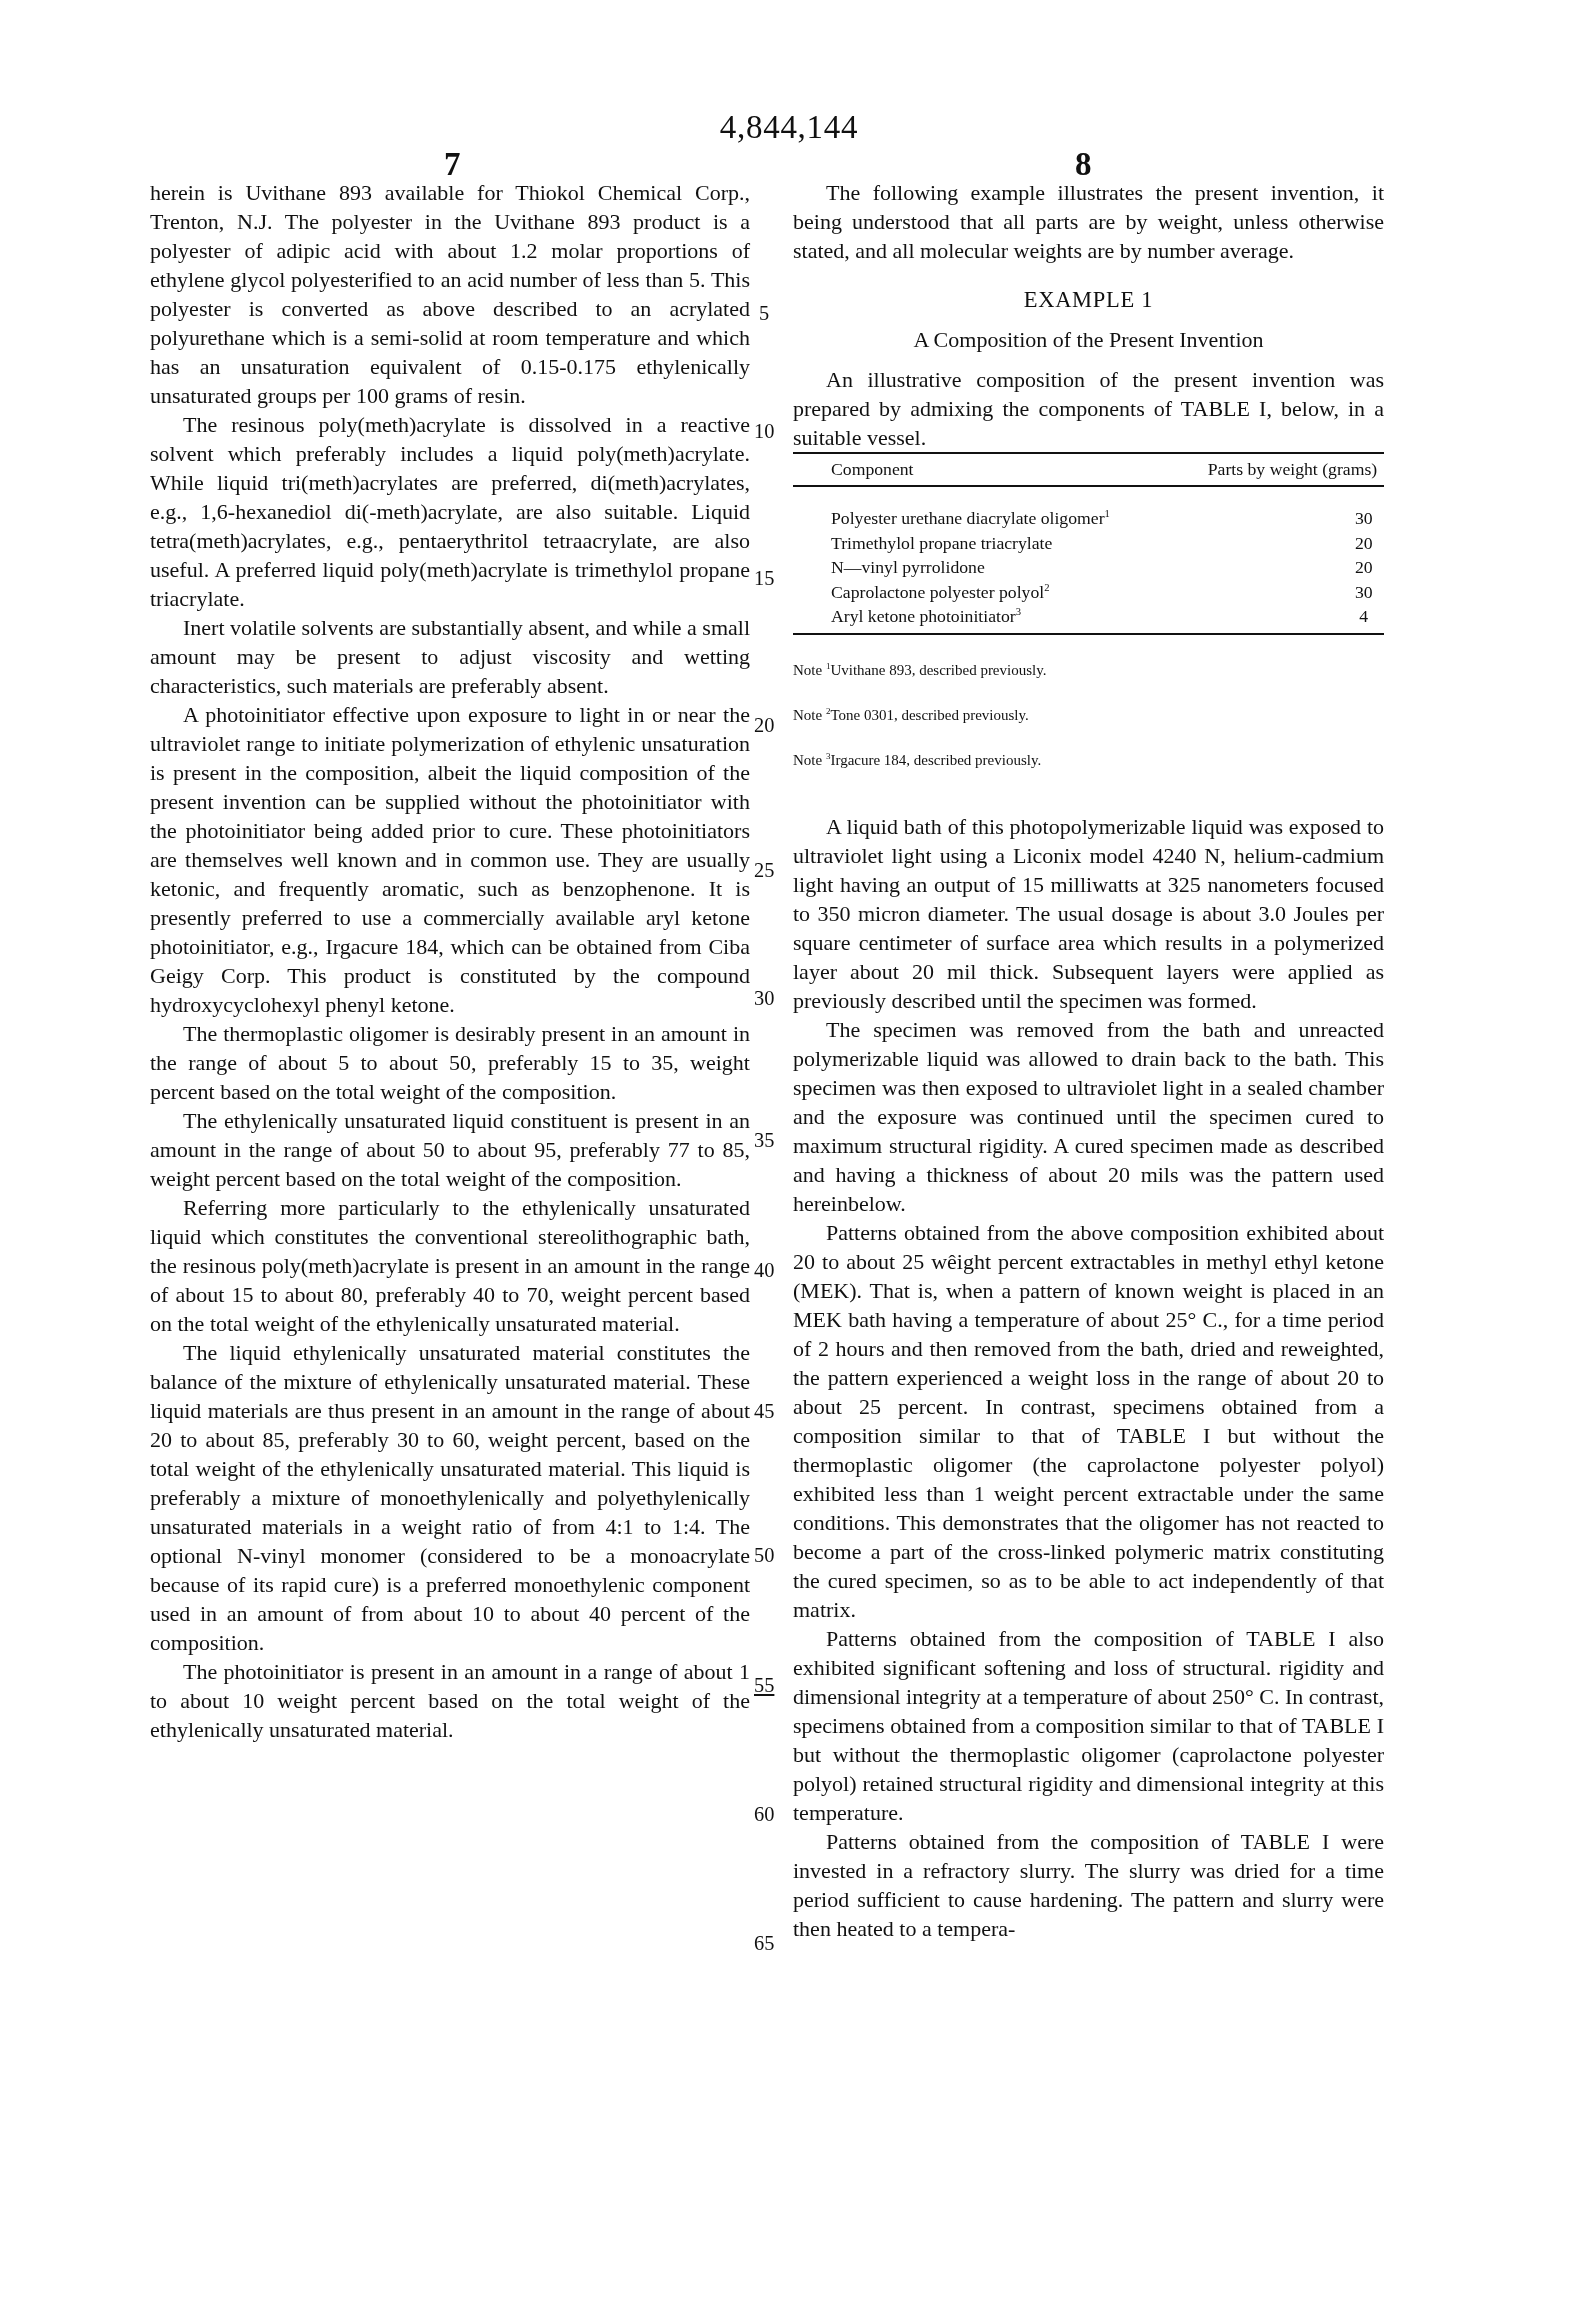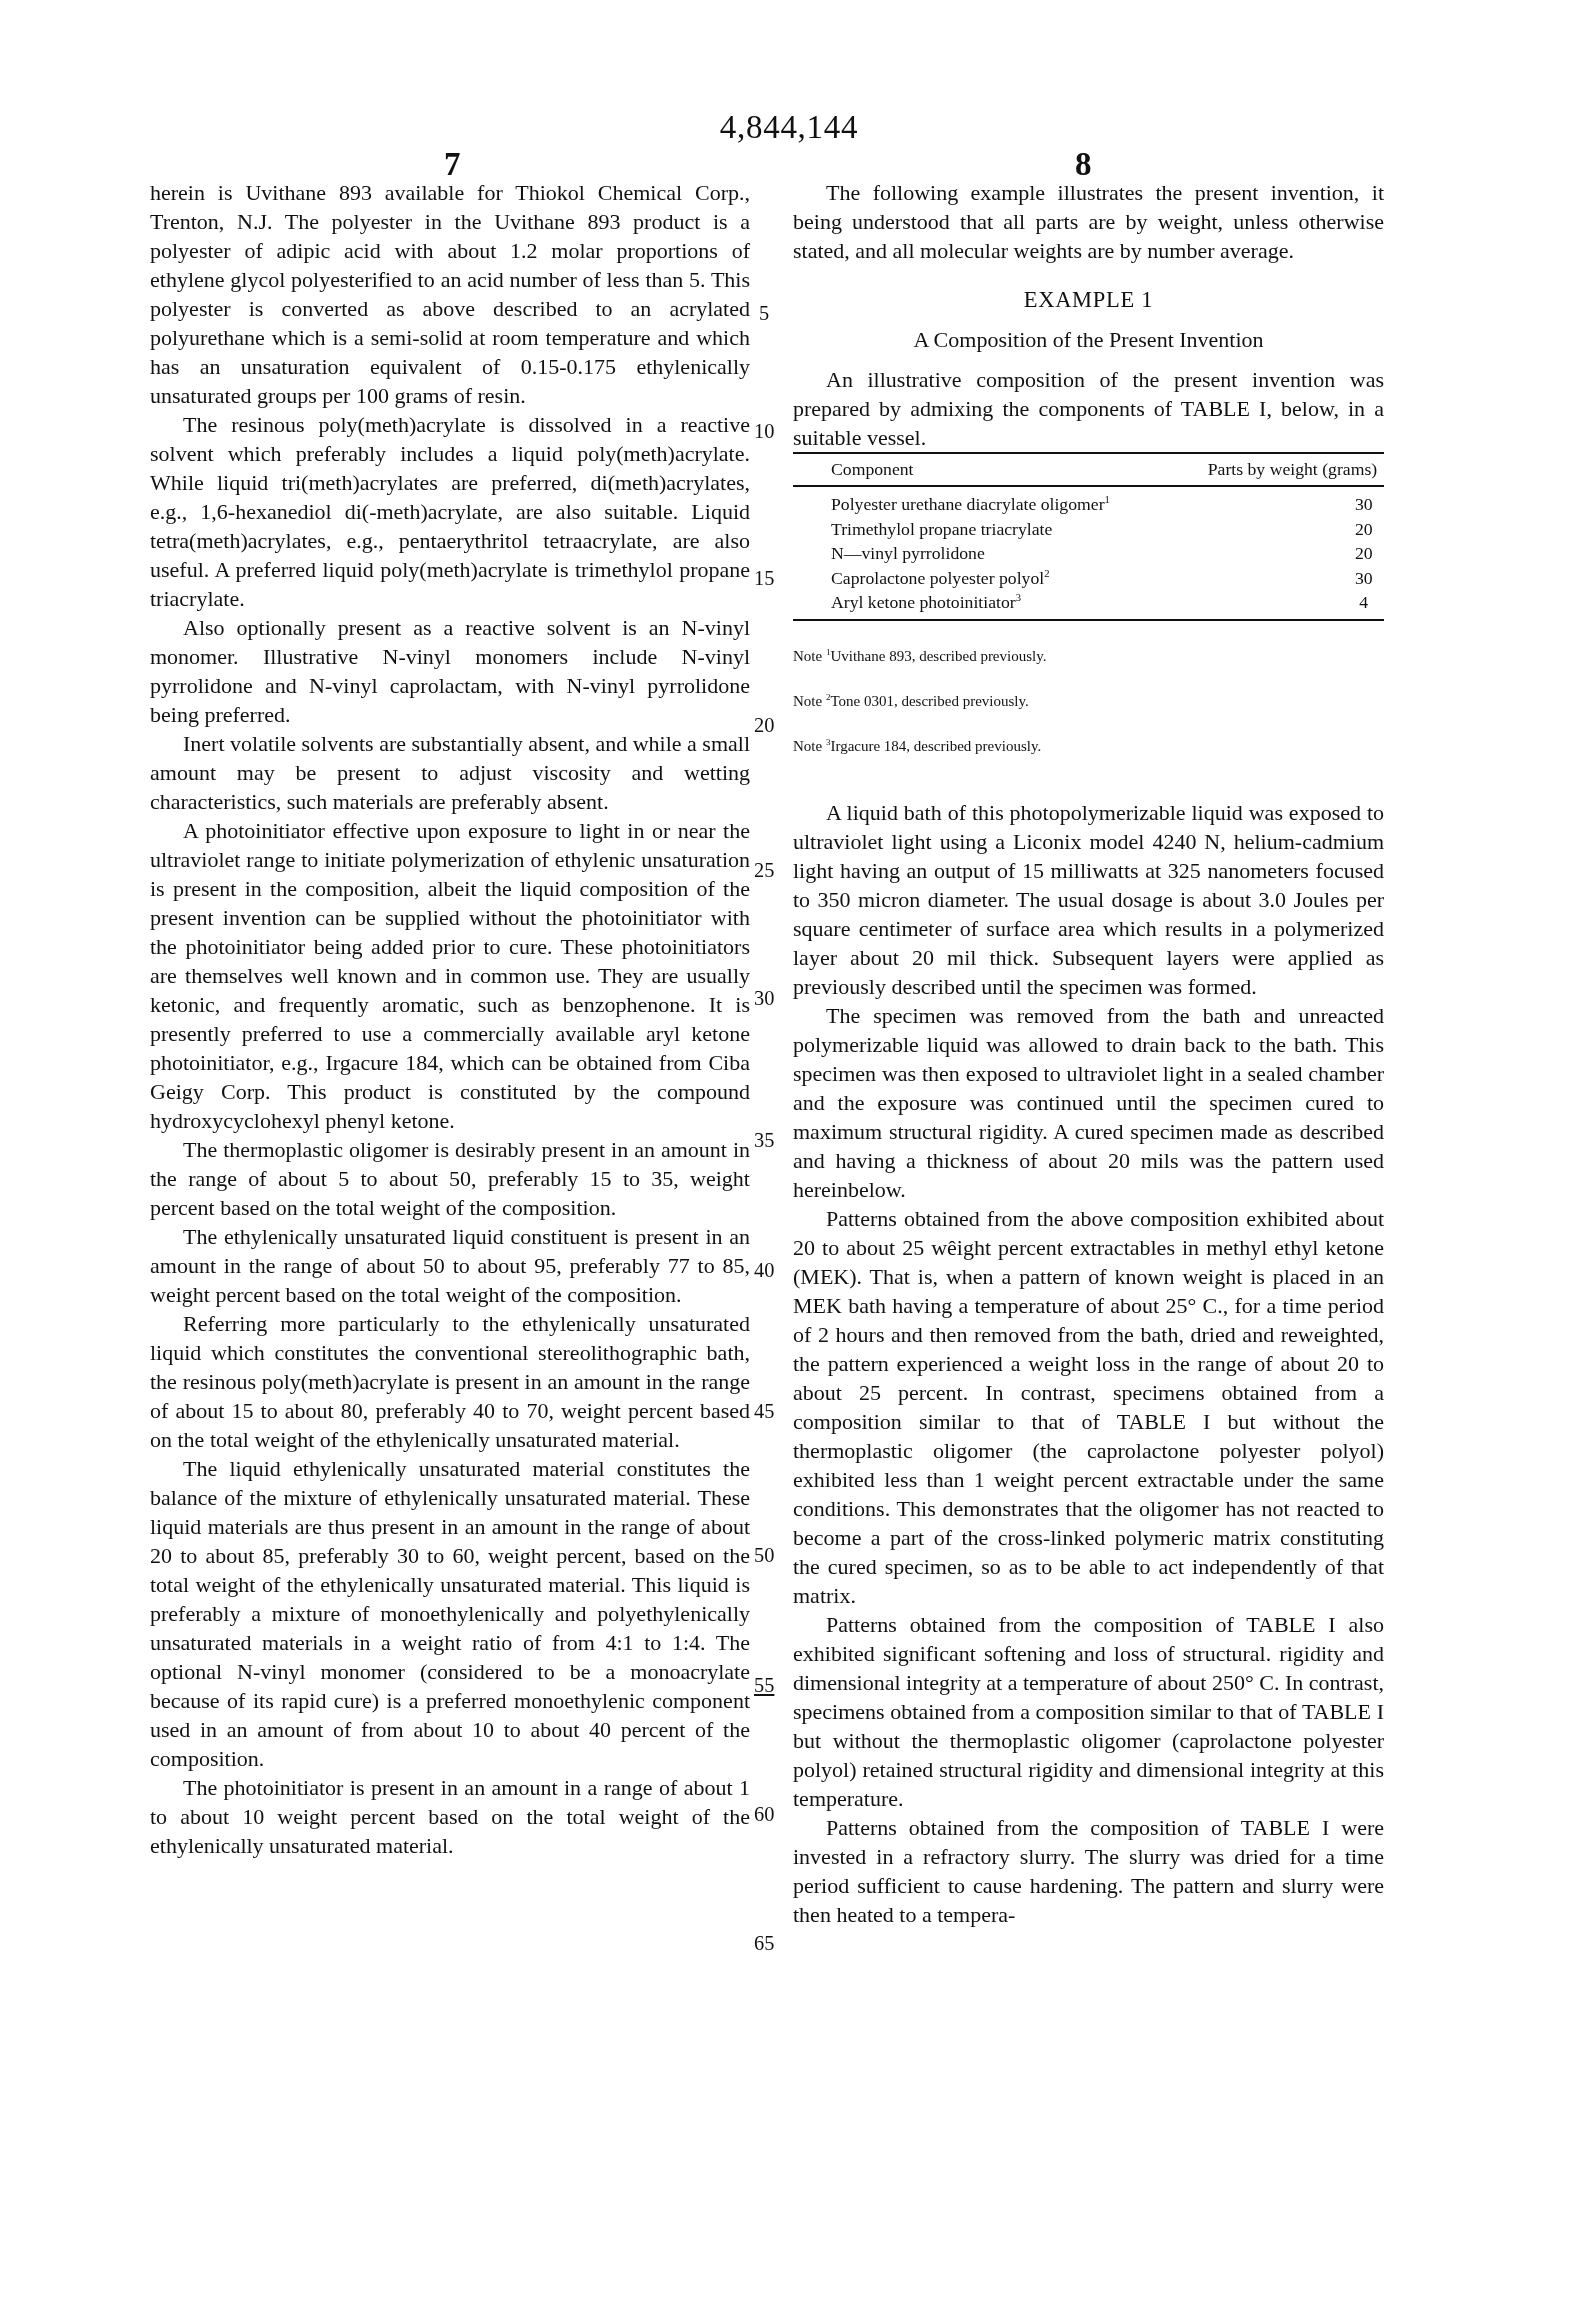--- a/index.html
+++ b/index.html
@@ -16,38 +16,37 @@
   .linenum { position:absolute; font-size:20.4px; }
   .center-h { text-align:center; text-indent:0 !important; }
   .example-h { margin:20.4px 0 11px 0 !important; font-size:22.5px; letter-spacing:0.7px; }
   .sub-h { margin:0 0 11px 0 !important; }
   .table-title { text-align:center; font-size:23px; margin:4.1px 0 6.8px 0; letter-spacing:0.7px; }
   table.comp { width:591px; border-collapse:collapse; font-size:17.7px; line-height:22.5px; }
   table.comp thead th { font-weight:normal; padding:4.1px 0 4.1px 0; border-top:2.7px solid #111; border-bottom:2.7px solid #111; }
   table.comp th.c1, table.comp td.c1 { text-align:left; padding-left:38px; }
   table.comp th.c2 { text-align:right; padding-right:6.8px; }
   table.comp td.c2 { text-align:center; padding-left:204px; vertical-align:top; }
-  table.comp tbody tr:first-child td { padding-top:6px; }
+  table.comp tbody tr:first-child td { padding-top:20px; }
   table.comp tbody tr:last-child td { padding-bottom:5.4px; border-bottom:2.7px solid #111; }
   .notes { font-size:15px; line-height:20px; margin-top:4.1px; text-indent:0; }
   .notes div { padding-left:0;margin-top:25px; }
   sup { font-size:60%; line-height:0; }
   .gap { height:42px; }
 </style>
 </head>
 <body>
 
 <div class="patent-no">4,844,144</div>
 <div class="colnum" style="left:444px;">7</div>
 <div class="colnum" style="left:1075px;">8</div>
 
 <div class="col left">
   <p class="noindent">herein is Uvithane 893 available for Thiokol Chemical Corp., Trenton, N.J. The polyester in the Uvithane 893 product is a polyester of adipic acid with about 1.2 molar proportions of ethylene glycol polyesterified to an acid number of less than 5. This polyester is converted as above described to an acrylated polyurethane which is a semi-solid at room temperature and which has an unsaturation equivalent of 0.15-0.175 ethylenically unsaturated groups per 100 grams of resin.</p>
   <p>The resinous poly(meth)acrylate is dissolved in a reactive solvent which preferably includes a liquid poly(meth)acrylate. While liquid tri(meth)acrylates are preferred, di(meth)acrylates, e.g., 1,6-hexanediol di(-meth)acrylate, are also suitable. Liquid tetra(meth)acrylates, e.g., pentaerythritol tetraacrylate, are also useful. A preferred liquid poly(meth)acrylate is trimethylol propane triacrylate.</p>
-  <p>Also optionally present as a reactive solvent is an N-vinyl monomer. Illustrative N-vinyl monomers include N-vinyl pyrrolidone and N-vinyl caprolactam, with N-vinyl pyrrolidone being preferred.</p>
   <p>Inert volatile solvents are substantially absent, and while a small amount may be present to adjust viscosity and wetting characteristics, such materials are preferably absent.</p>
   <p>A photoinitiator effective upon exposure to light in or near the ultraviolet range to initiate polymerization of ethylenic unsaturation is present in the composition, albeit the liquid composition of the present invention can be supplied without the photoinitiator with the photoinitiator being added prior to cure. These photoinitiators are themselves well known and in common use. They are usually ketonic, and frequently aromatic, such as benzophenone. It is presently preferred to use a commercially available aryl ketone photoinitiator, e.g., Irgacure 184, which can be obtained from Ciba Geigy Corp. This product is constituted by the compound hydroxycyclohexyl phenyl ketone.</p>
   <p>The thermoplastic oligomer is desirably present in an amount in the range of about 5 to about 50, preferably 15 to 35, weight percent based on the total weight of the composition.</p>
   <p>The ethylenically unsaturated liquid constituent is present in an amount in the range of about 50 to about 95, preferably 77 to 85, weight percent based on the total weight of the composition.</p>
   <p>Referring more particularly to the ethylenically unsaturated liquid which constitutes the conventional stereolithographic bath, the resinous poly(meth)acrylate is present in an amount in the range of about 15 to about 80, preferably 40 to 70, weight percent based on the total weight of the ethylenically unsaturated material.</p>
   <p>The liquid ethylenically unsaturated material constitutes the balance of the mixture of ethylenically unsaturated material. These liquid materials are thus present in an amount in the range of about 20 to about 85, preferably 30 to 60, weight percent, based on the total weight of the ethylenically unsaturated material. This liquid is preferably a mixture of monoethylenically and polyethylenically unsaturated materials in a weight ratio of from 4:1 to 1:4. The optional N-vinyl monomer (considered to be a monoacrylate because of its rapid cure) is a preferred monoethylenic component used in an amount of from about 10 to about 40 percent of the composition.</p>
   <p>The photoinitiator is present in an amount in a range of about 1 to about 10 weight percent based on the total weight of the ethylenically unsaturated material.</p>
 </div>
 
 <div>

